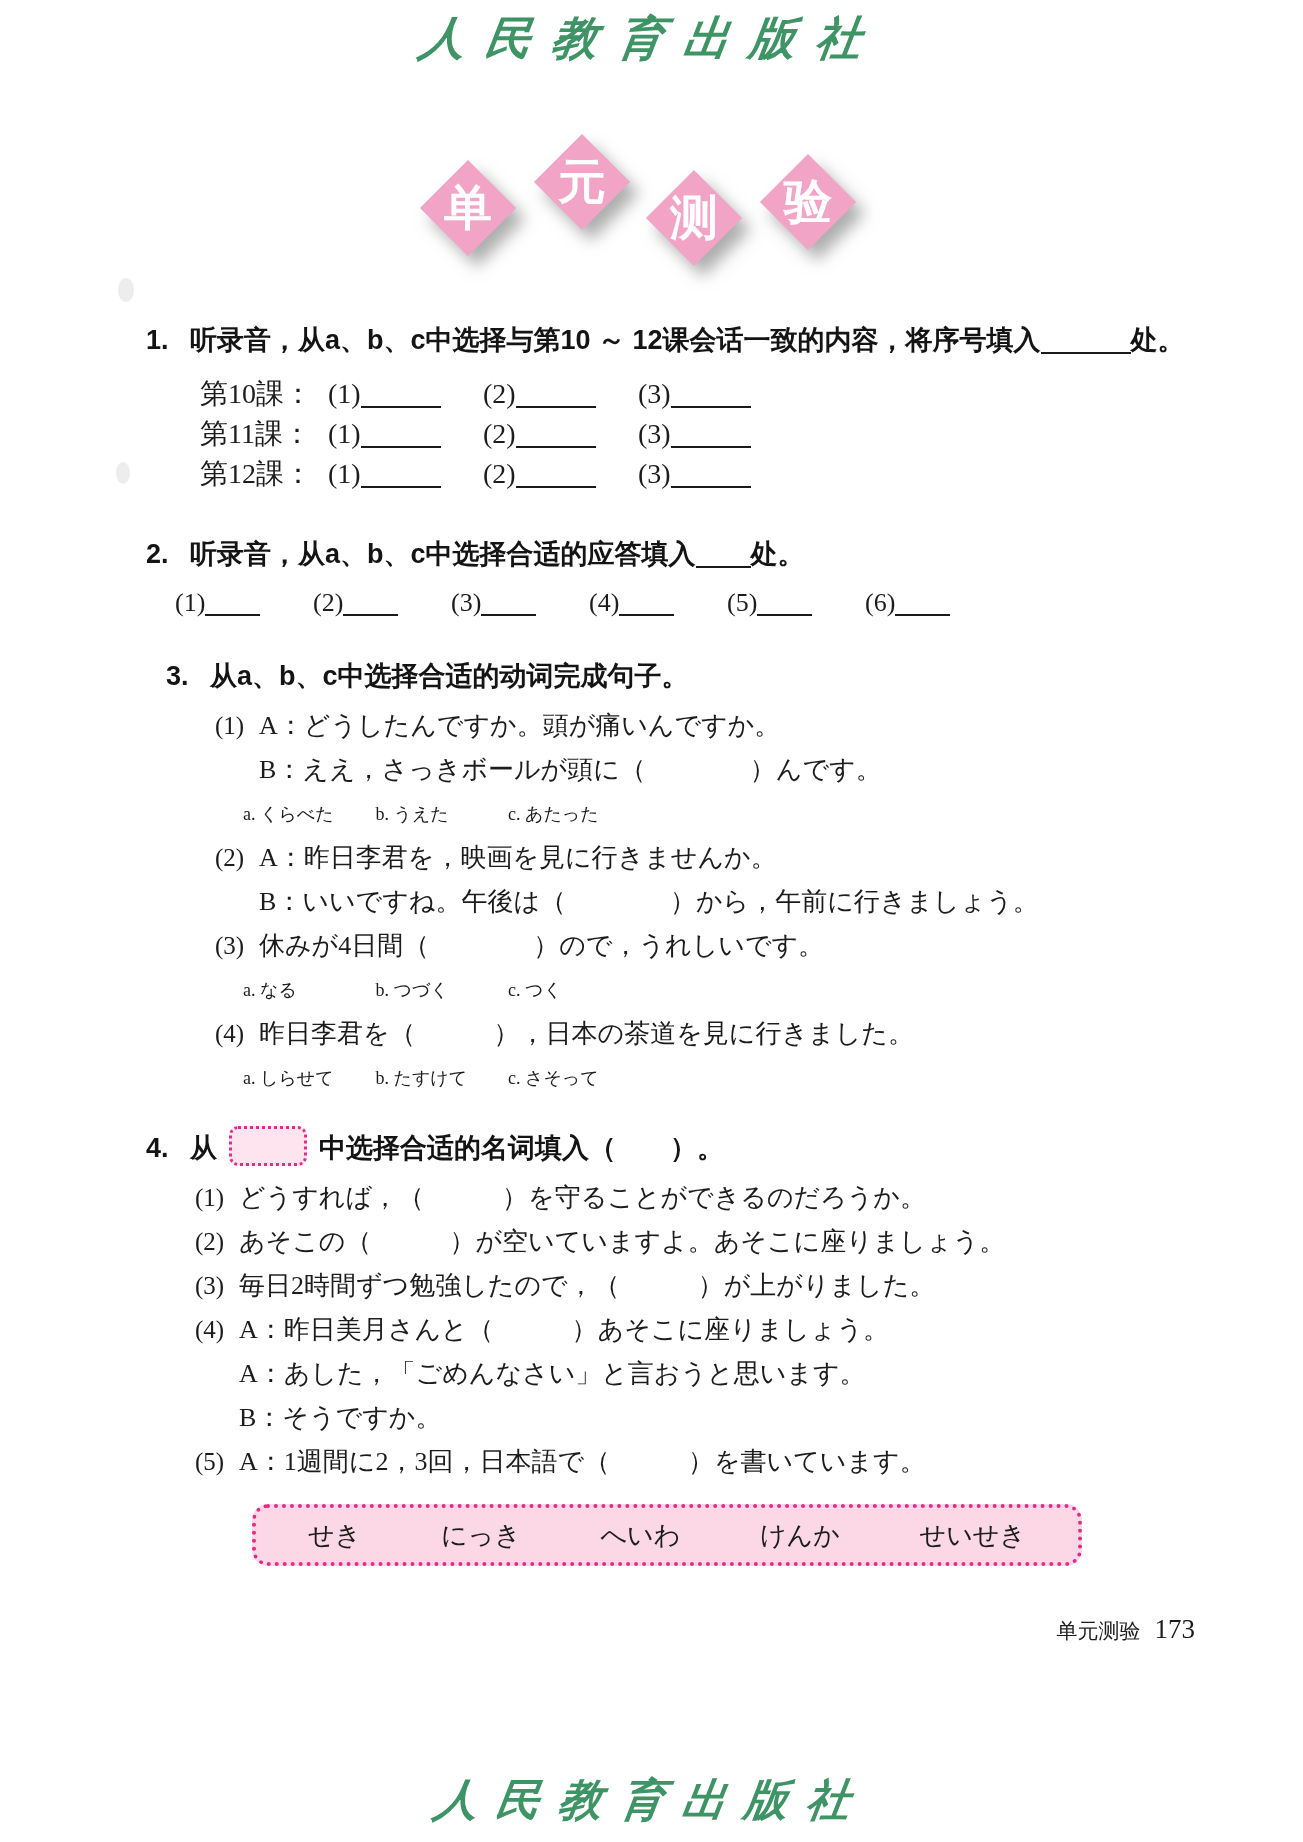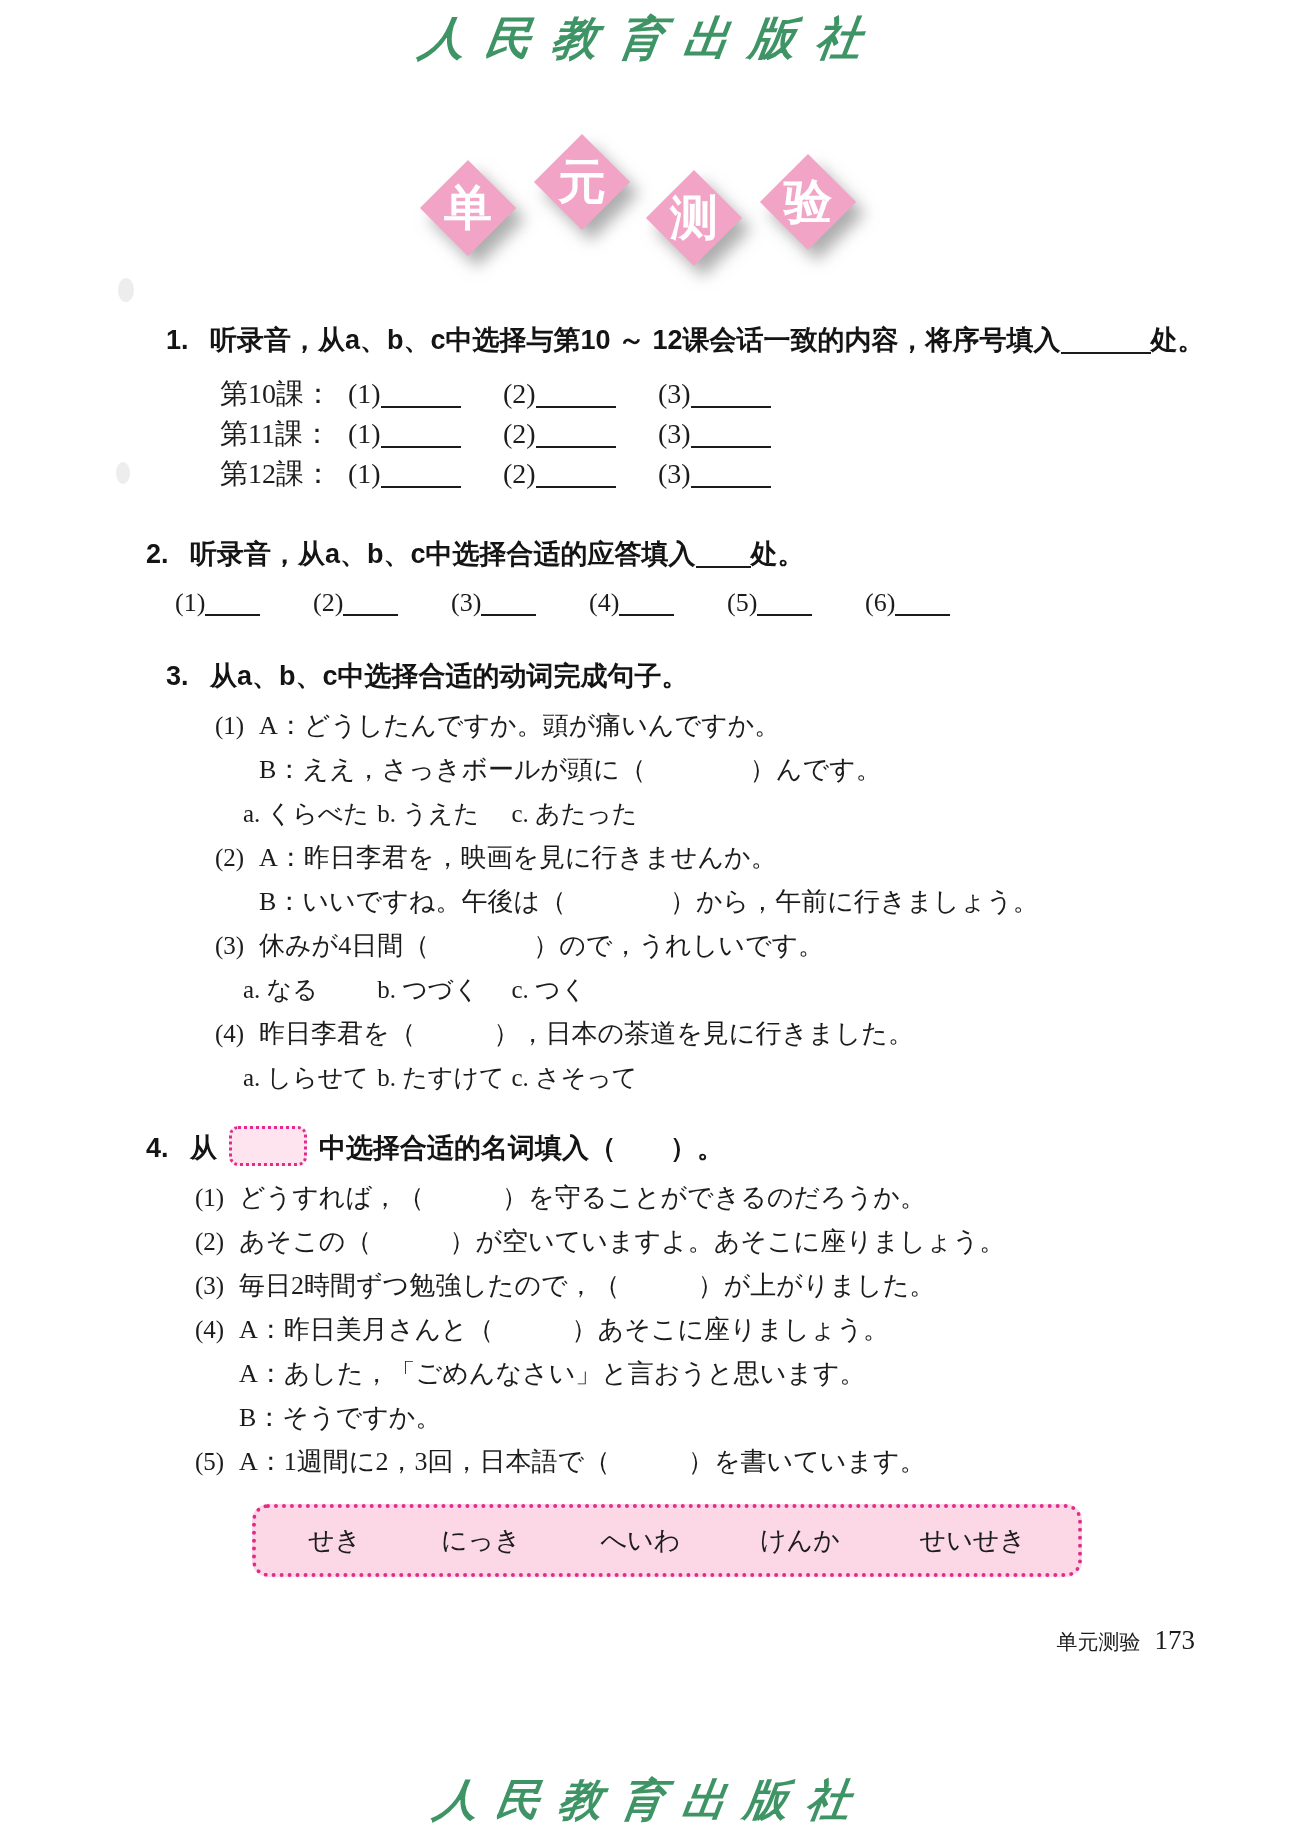--- a/index.html
+++ b/index.html
@@ -34,44 +34,44 @@
   
   .q-header {
     margin-left:146px; line-height:40px; font-size:27px; font-weight:bold;
     font-family:"Liberation Sans","DejaVu Sans",sans-serif; color:#141414;
   }
   .q-num { display:inline-block; width:44px; }
 
   .blank { display:inline-block; border-bottom:2.5px solid #1b1b1b; vertical-align:-5px; }
   .w90{width:90px} .w80{width:80px} .w55{width:55px}
 
-  .q1 { margin-top:36px;padding-left:20px; }
+  .q1 { margin-top:36px; }
   .q1-rows { margin:14px 0 0 200px; font-size:28px; }
   .q1-row { display:flex; line-height:40px; }
   .q1-row .row-label { width:128px; }
   .q1-row .cell { width:155px; }
 
   .q2 { margin-top:40px; }
   .q2-blanks { display:flex; margin:6px 0 0 175px; font-size:26px; line-height:46px; }
   .q2-cell { width:138px; }
 
   .q3 { margin-top:30px;padding-left:20px; }
   .q4 { margin-top:26px; }
   .items { margin:8px 0 0 195px; font-size:26px; }
   .iline { line-height:44px; }
   .inum { display:inline-block; width:44px; font-size:25px; }
   .cont { padding-left:44px; }
-  .opts { padding-left:28px; line-height:44px; font-size:25px; }
+  .opts { padding-left:28px; line-height:44px; font-size:18px; }
   .opt { display:inline-block; min-width:128px; }
 
   .slot-box { display:inline-block; width:72px; height:34px; border:3px dotted #e02c8c;
     border-radius:9px; background:#fde4ef; vertical-align:-9px; margin:0 12px; }
 
   .word-box {
-    box-sizing:border-box; margin:20px 0 0 252px; width:830px; height:73px;
+    box-sizing:border-box; margin:20px 0 0 252px; width:830px; height:62px;
     border:4px dotted #e02c8c; border-radius:16px; background:#fcd8e6;
     display:flex; align-items:center; justify-content:space-between;
     padding:0 52px; font-size:26px;
   }
 
   .footer { margin-top:48px; text-align:right; padding-right:108px; }
   .footer .sec { font-size:21px; margin-right:14px; }
   .footer .num { font-size:27px; }
 </style>
 </head>

